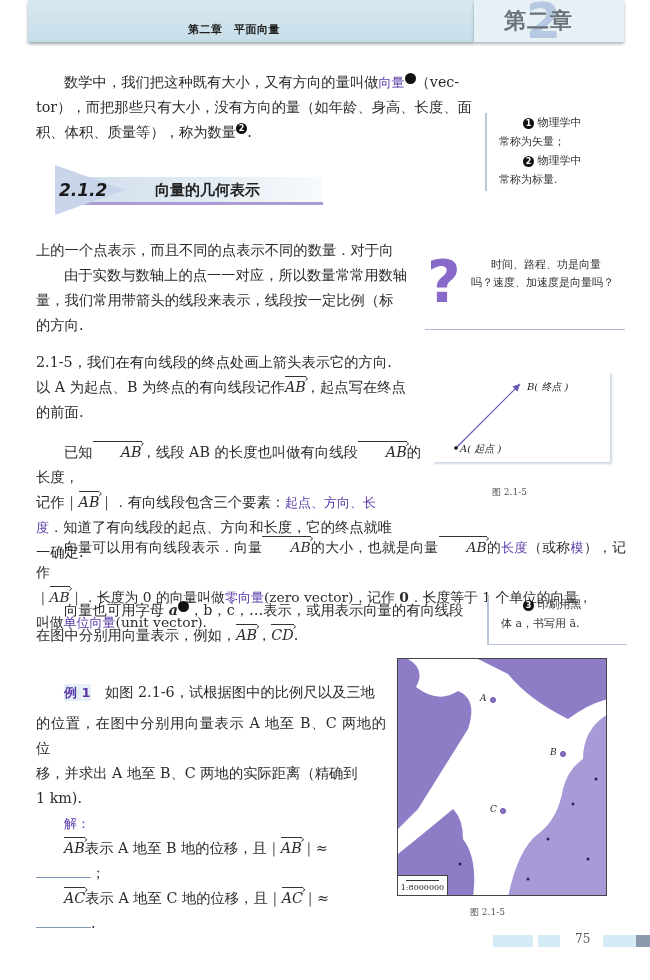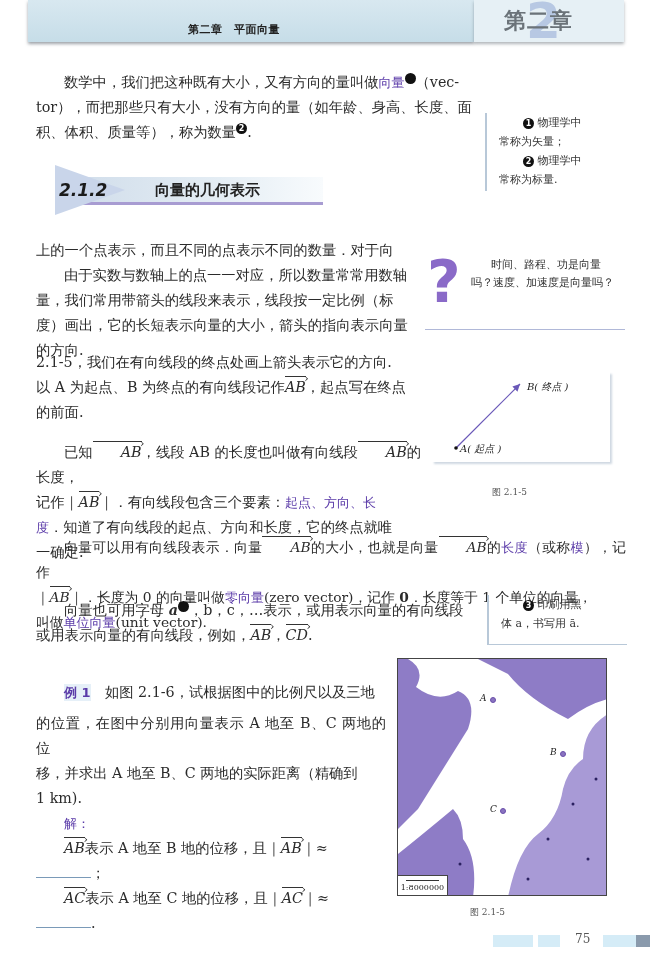--- a/index.html
+++ b/index.html
@@ -117,21 +117,20 @@
   <div class="bar"></div>
   <div class="tri"></div>
   <span class="section-num">2.1.2</span>
   <span class="section-title">向量的几何表示</span>
 </div>
 
 <div class="p" style="left:36px; top:238px; width:385px;">
   <div>上的一个点表示，而且不同的点表示不同的数量．对于向</div>
   <div style="text-indent:28px;">由于实数与数轴上的点一一对应，所以数量常常用数轴</div>
   <div>量，我们常用带箭头的线段来表示，线段按一定比例（标</div>
-  <div>度）画出，它的长短表示向量的大小，箭头的指向表示向量</div>
   <div>的方向.</div>
 </div>
 
 <div class="qbox">
   <span class="qmark">?</span>
   <div class="qtext">时间、路程、功是向量吗？速度、加速度是向量吗？</div>
 </div>
 
 <div class="p" style="left:36px; top:350px; width:385px;">
   <div>2.1-5，我们在有向线段的终点处画上箭头表示它的方向.</div>
@@ -162,21 +161,21 @@
 </div>
 
 <div class="p" style="left:36px; top:535px; width:590px; font-size:13.8px;">
   <div style="text-indent:28px;"><span>向量可以用有向线段表示．向量</span><span class="vec">AB</span><span>的大小，也就是向量</span><span class="vec">AB</span><span>的</span><span class="hl">长度</span><span>（或称</span><span class="hl">模</span><span>），记作</span></div>
   <div><span>｜</span><span class="vec">AB</span><span>｜．长度为 0 的向量叫做</span><span class="hl">零向量</span><span>(zero vector)，记作 </span><b>0</b><span>．长度等于 1 个单位的向量，</span></div>
   <div><span>叫做</span><span class="hl">单位向量</span><span>(unit vector).</span></div>
 </div>
 
 <div class="p" style="left:36px; top:598px; width:440px;">
   <div style="text-indent:28px;"><span>向量也可用字母 </span><b class="it">a</b><span class="circnum">3</span><span>，b，c，…表示，或用表示向量的有向线段</span></div>
-  <div><span>或用表示向量的有向线段，例如，</span><span class="vec">AB</span><span>，</span><span class="vec">CD</span><span>.</span></div>
+  <div><span>在图中分别用向量表示，例如，</span><span class="vec">AB</span><span>，</span><span class="vec">CD</span><span>.</span></div>
 </div>
 
 <div class="sidenote" style="left:487px; top:595px; width:140px; height:50px; border-bottom:1px solid #b8c8d8;">
   <div style="padding-left:22px;"><span class="circnum" style="vertical-align:middle;">3</span> <span>印刷用黑</span></div>
   <div>体 a，书写用 ā.</div>
 </div>
 
 <div class="p" style="left:36px; top:680px; width:350px;">
   <div style="text-indent:28px; margin-bottom:6px;"><span class="hl" style="background:#e6f0f8; padding:1px 0; font-weight:bold;">例 1</span>　<span>如图 2.1-6，试根据图中的比例尺以及三地</span></div>
   <div>的位置，在图中分别用向量表示 A 地至 B、C 两地的位</div>

